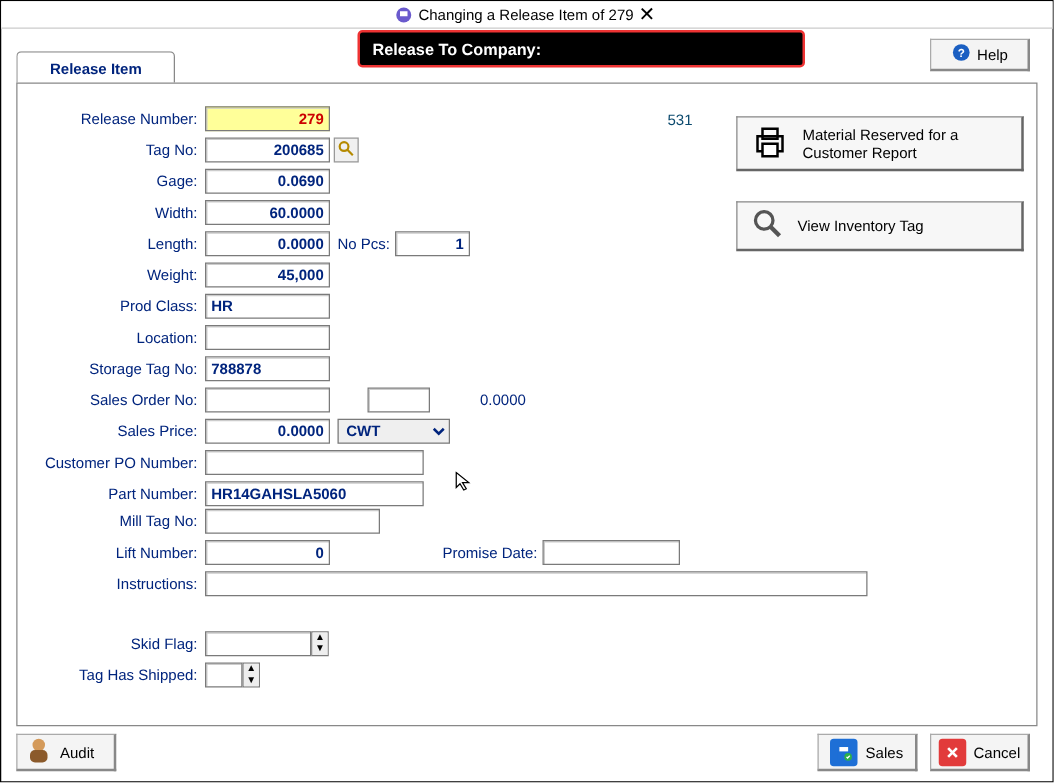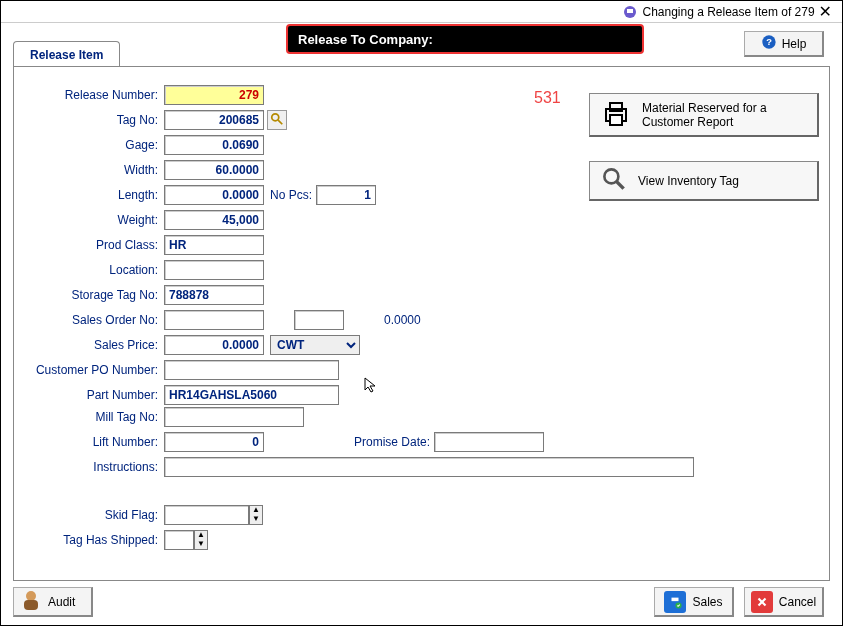--- a/index.html
+++ b/index.html
@@ -1,39 +1,39 @@
 <!DOCTYPE html>
 <html><head>
 <meta charset="utf-8">
 <style>
   * { box-sizing: border-box; margin: 0; padding: 0; }
   body { font-family: "Segoe UI", Tahoma, Arial, sans-serif; font-size: 12px; background: #fff; }
   .window { width: 843px; height: 626px; border: 1px solid #000; position: relative; background: #fff; }
-  .titlebar { height: 22px; display: flex; align-items: center; justify-content: flex-end; padding: 0 6px; border-bottom: 1px solid #ccc; background: #fff; }
+  .titlebar { height: 22px; display: flex; align-items: center; justify-content: center; padding: 0 6px; border-bottom: 1px solid #ccc; background: #fff; }
   .titlebar-left { display: flex; align-items: center; gap: 4px; }
   .app-icon { width: 16px; height: 16px; display: inline-flex; align-items: center; justify-content: center; }
   .title-text { font-size: 12px; color: #000; }
   .close-x { font-size: 16px; color: #000; cursor: pointer; padding: 0 4px; }
   .content { position: relative; height: calc(100% - 22px); }
   .highlight-box { position: absolute; left: 285px; top: 1px; width: 358px; height: 30px; background: #000; border: 2px solid #e33; border-radius: 4px; color: #fff; font-weight: bold; font-size: 13px; display: flex; align-items: center; padding: 0 10px; }
   .help-btn { position: absolute; right: 18px; top: 8px; width: 80px; height: 26px; border: 1px solid #aaa; border-bottom: 2px solid #888; border-right: 2px solid #888; background: #f4f4f4; display: flex; align-items: center; justify-content: center; gap: 5px; cursor: pointer; }
   .help-icon svg { width: 16px; height: 16px; }
   .tab-strip { position: absolute; left: 12px; top: 18px; display: flex; align-items: flex-end; }
-  .tab { border: 1px solid #888; border-bottom: none; border-radius: 4px 4px 0 0; padding: 4px 16px; font-weight: bold; color: #00247d; font-size: 12px; background: #fff; height: 26px; display: flex; align-items: center; }
+  .tab { border: 1px solid #888; border-bottom: none; border-radius: 4px 4px 0 0; padding: 4px 26px; font-weight: bold; color: #00247d; font-size: 12px; background: #fff; height: 26px; display: flex; align-items: center; }
   .tab-area { position: absolute; left: 12px; right: 12px; top: 43px; bottom: 44px; border: 1px solid #888; background: #fff; }
   .form-row { position: absolute; display: flex; align-items: center; height: 20px; }
   .lbl { width: 150px; text-align: right; color: #00247d; font-size: 12px; padding-right: 6px; }
   .row-input { border: 1px solid #7a7a7a; height: 20px; box-shadow: inset 1px 1px 0 #ccc; }
   .row-input input { border: none; width: 100%; height: 100%; padding: 0 4px; font-family: inherit; font-size: 12px; background: transparent; }
   .row-input.right input { text-align: right; }
   .row-input.bold input { font-weight: bold; color: #00247d; }
   .row-input.yellow { background: #ffff99; }
   .row-input.red input { color: #c00; }
   .inline-lbl { color: #00247d; font-size: 12px; margin-left: 6px; margin-right: 4px; }
-  .static-text { color: #ef4444; font-size: 16px; position: absolute; }
+  .static-text { color: #0c4a6e; font-size: 12px; position: absolute; }
   .lookup-btn { width: 20px; height: 20px; border: 1px solid #999; background: #f0f0f0; margin-left: 3px; display: flex; align-items: center; justify-content: center; cursor: pointer; }
   .right-btn { position: absolute; border: 1px solid #888; border-right: 2px solid #666; border-bottom: 2px solid #666; background: #f7f7f7; display: flex; align-items: center; padding: 6px 10px; gap: 10px; cursor: pointer; }
   .right-btn .txt { color: #000; font-size: 12px; }
   .spinner-col { display: flex; flex-direction: column; border: 1px solid #7a7a7a; height: 20px; }
   .spinner-col .sp { height: 9px; width: 12px; font-size: 8px; text-align: center; line-height: 8px; background: #eee; cursor: pointer; }
   .footer-buttons { position: absolute; bottom: 8px; left: 0; right: 0; height: 32px; }
   .audit-btn { position: absolute; left: 12px; bottom: 0; width: 80px; height: 30px; border: 1px solid #aaa; border-right: 2px solid #888; border-bottom: 2px solid #888; background: #f4f4f4; display: flex; align-items: center; gap: 6px; padding: 0 6px; cursor: pointer; }
   .save-btn, .cancel-btn { position: absolute; bottom: 0; width: 80px; height: 30px; border: 1px solid #aaa; border-right: 2px solid #888; border-bottom: 2px solid #888; background: #f4f4f4; display: flex; align-items: center; justify-content: center; gap: 6px; cursor: pointer; }
   .save-btn { right: 108px; }
   .cancel-btn { right: 18px; }

